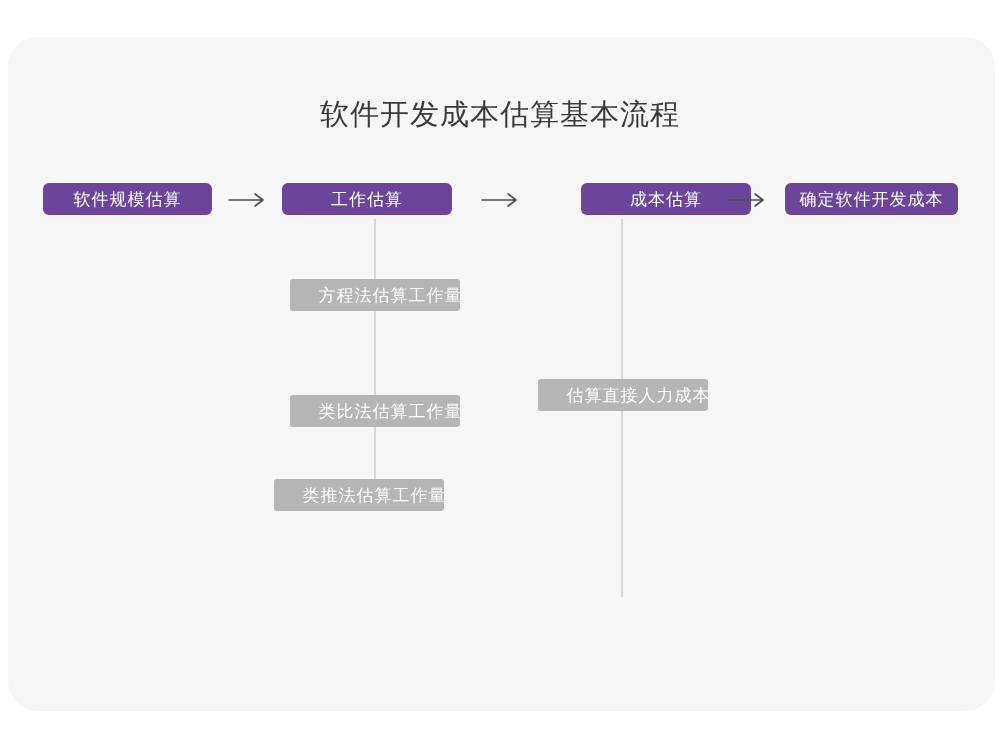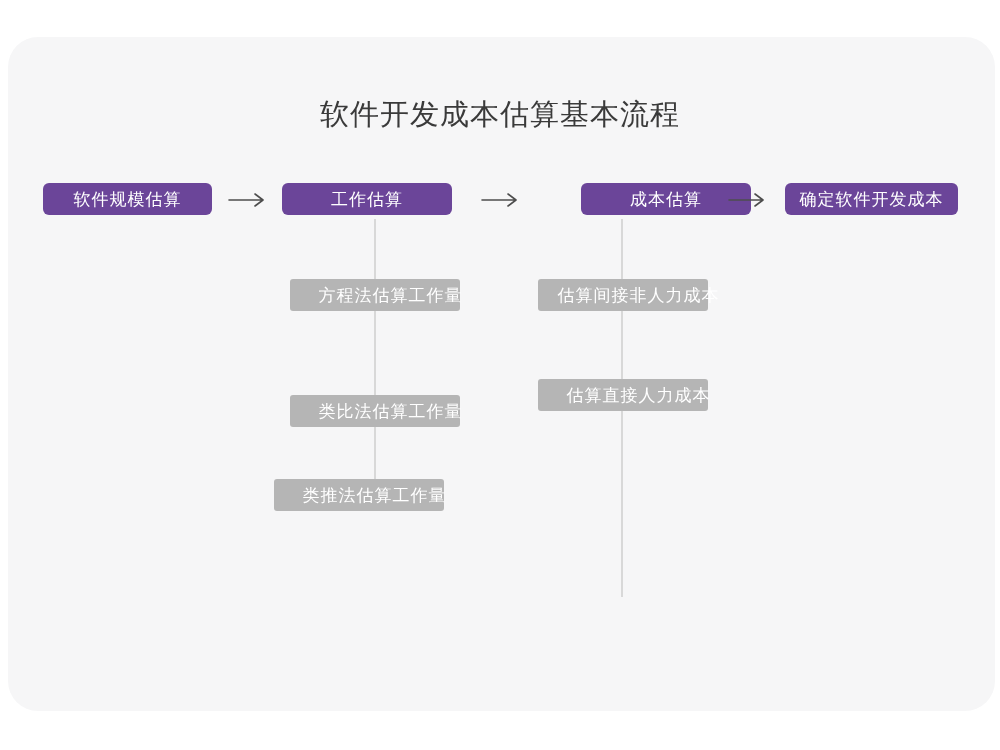--- a/index.html
+++ b/index.html
@@ -100,15 +100,14 @@
   <svg class="arrow" style="left:728px;" width="37" height="14" viewBox="0 0 37 14">
     <path d="M1 7 H34 M27 1 L35 7 L27 13"></path>
   </svg>
 
   <div class="node purple" style="left:785px; width:173px;">确定软件开发成本</div>
 
   <div class="node gray" style="left:290px; top:279px;">方程法估算工作量</div>
   <div class="node gray" style="left:290px; top:379px;margin-top:16px;">类比法估算工作量</div>
   <div class="node gray" style="left:274px; top:479px;">类推法估算工作量</div>
 
-  <div class="node gray" style="left:538px; top:279px;">估算间接非人力成本</div>
   <div class="node gray" style="left:538px; top:379px;">估算直接人力成本</div>
 </div>
 
 </body></html>

